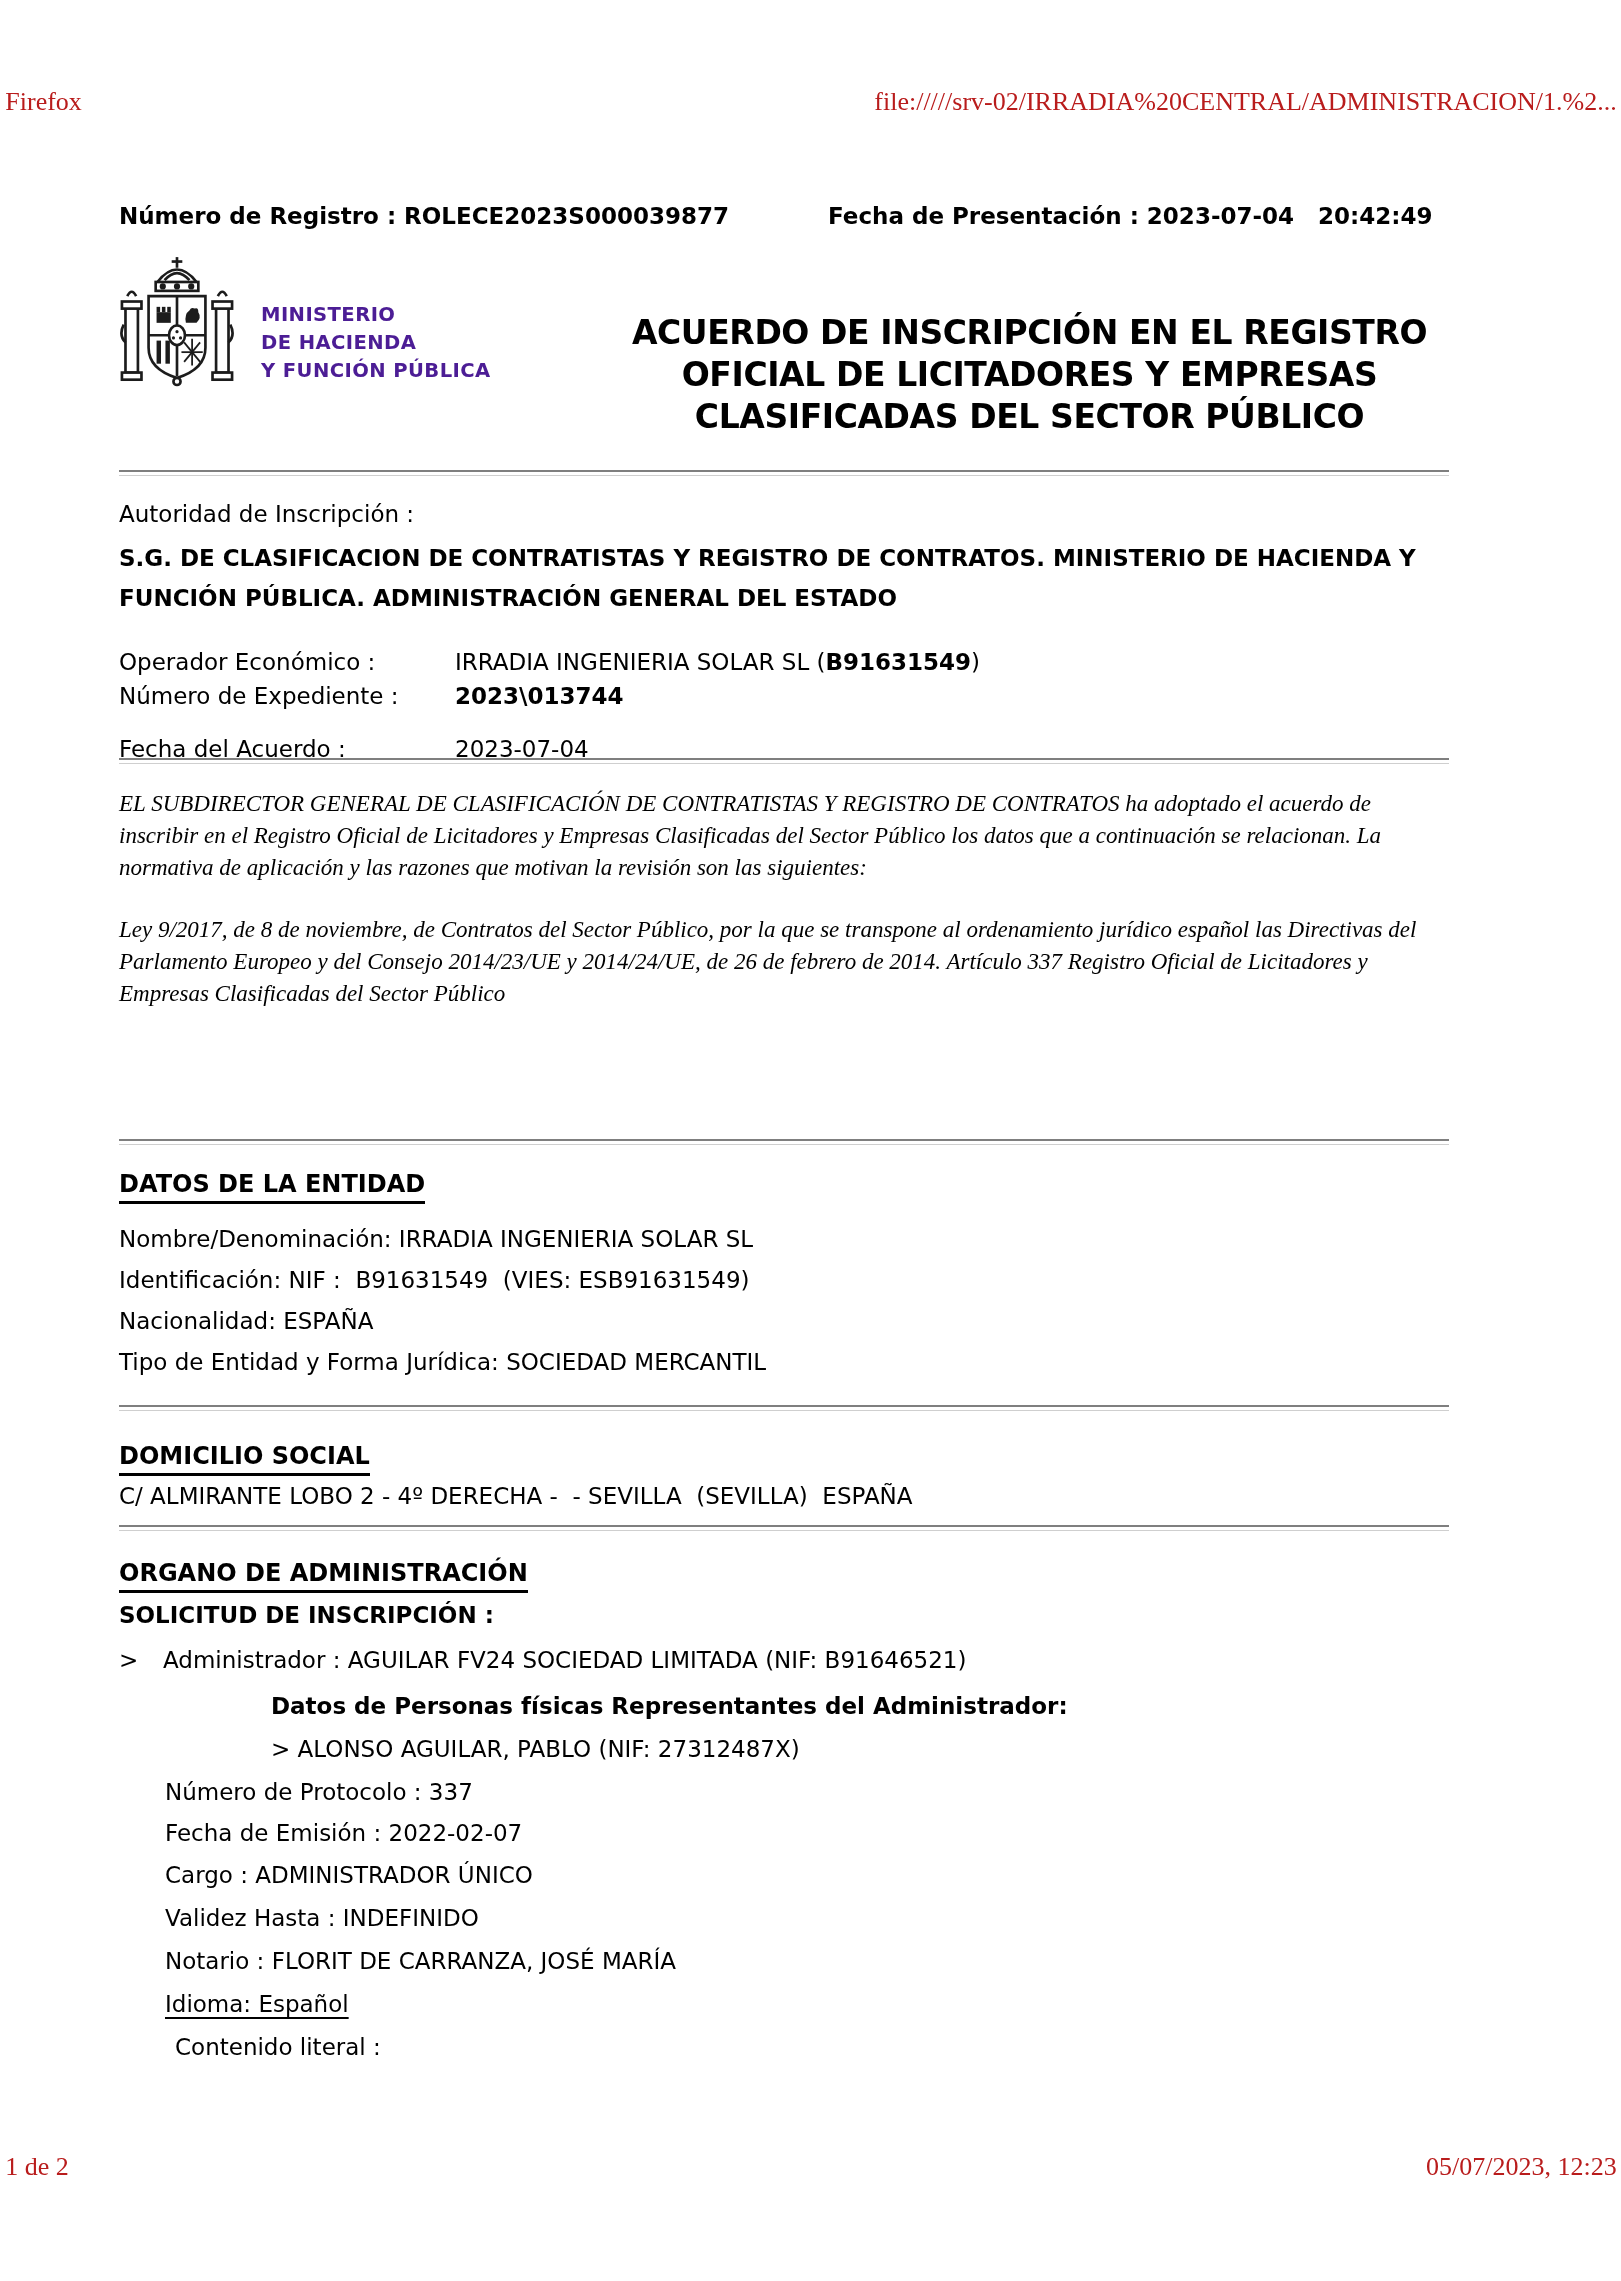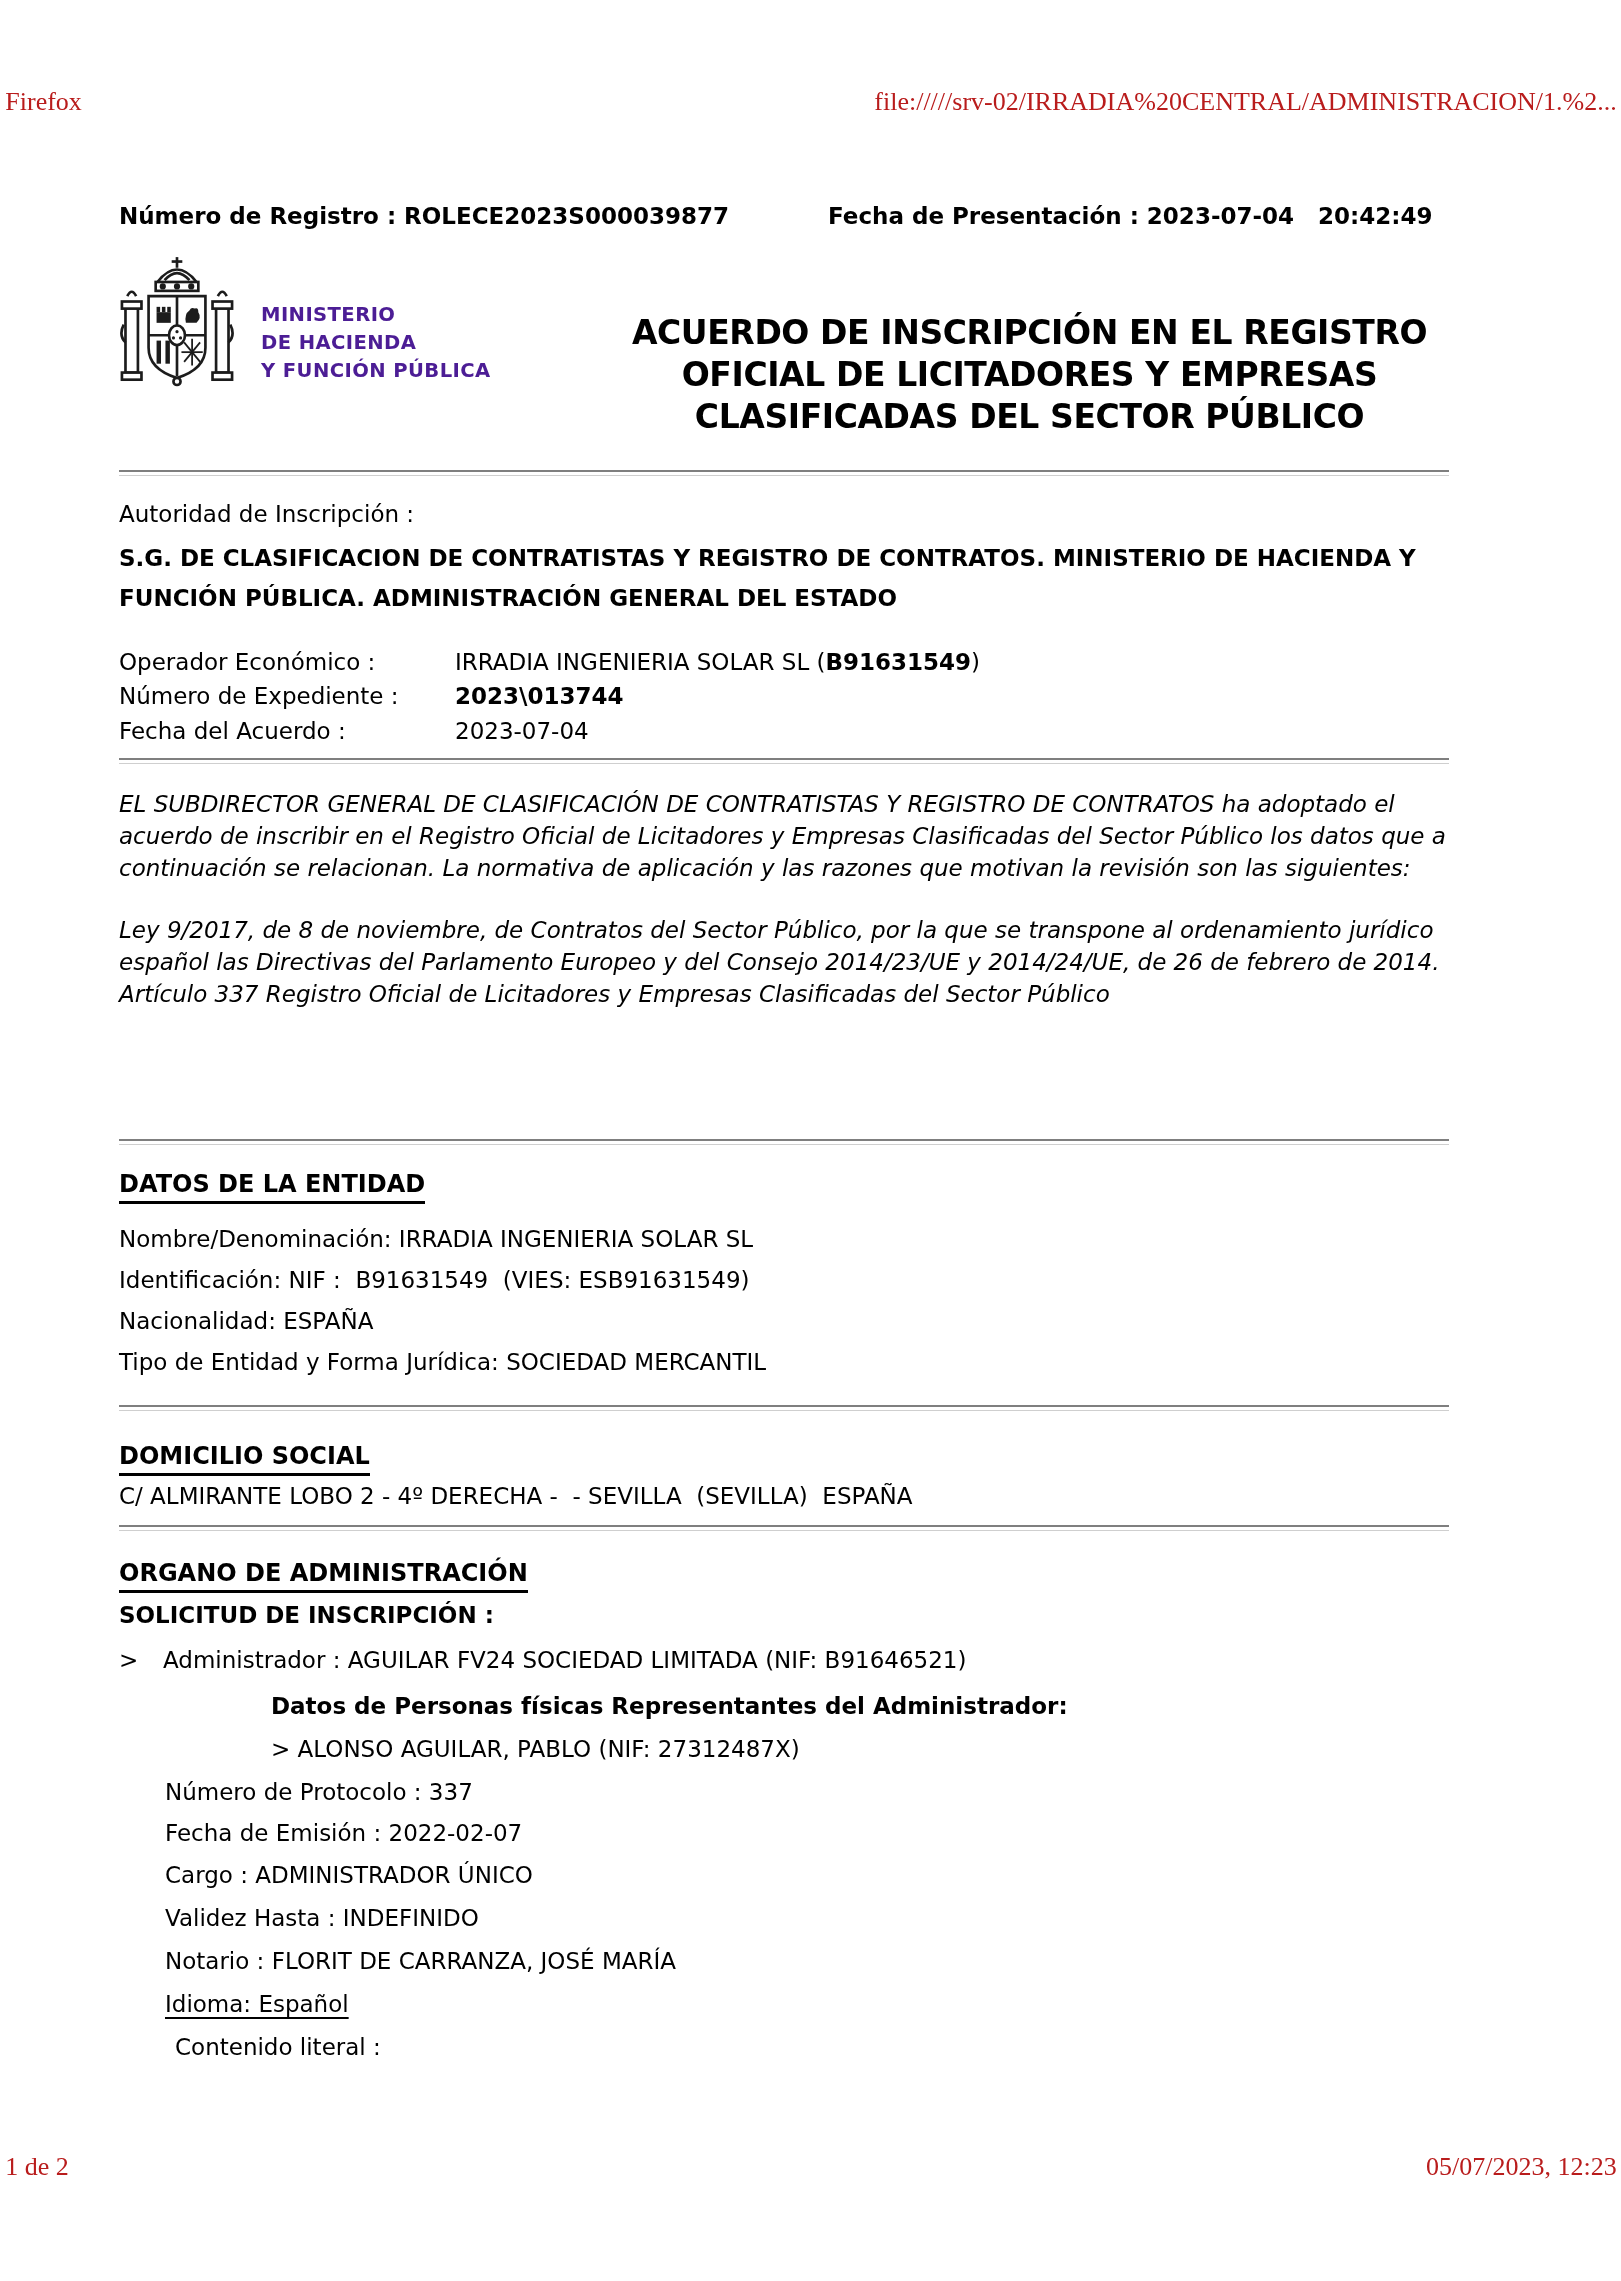--- a/index.html
+++ b/index.html
@@ -33,25 +33,25 @@
   .r1{top:470px;} .r2{top:758px;} .r3{top:1139px;} .r4{top:1405px;} .r5{top:1525px;}
 
   .t{position:absolute;left:119px;font-size:23px;white-space:nowrap;}
   .wrap{white-space:normal;width:1330px;}
   .prewrap{white-space:pre-wrap;}
   .b{font-weight:bold;}
 
   .label-auth{top:501px;}
   .value-auth{top:538px;font-weight:bold;line-height:40px;}
 
-  .op1{top:649px;} .op2{top:683px;} .op3{top:718px;}
+  .op1{top:649px;} .op2{top:683px;} .op3{top:736px;}
   .oplabel{display:inline-block;width:336px;}
 
   .legal{position:absolute;left:119px;width:1330px;margin:0;font-style:italic;
-         font-size:23px;line-height:32px;}
+         font-size:23px;line-height:32px;font-family:Liberation Serif, serif;}
   .p1{top:788px;} .p2{top:914px;} .p3{top:1046px;}
 
   .heading{position:absolute;left:119px;font-size:24px;font-weight:bold;}
   .heading .ul{display:inline-block;border-bottom:3.6px solid #000;padding-bottom:2.7px;}
   .h-entidad{top:1170px;} .h-domicilio{top:1442px;} .h-organo{top:1559px;}
 
   .erow0{top:1226px;} .erow1{top:1267px;} .erow2{top:1308px;} .erow3{top:1349px;}
   .address{top:1483px;}
 
   .h-solicitud{top:1602px;font-weight:bold;}

